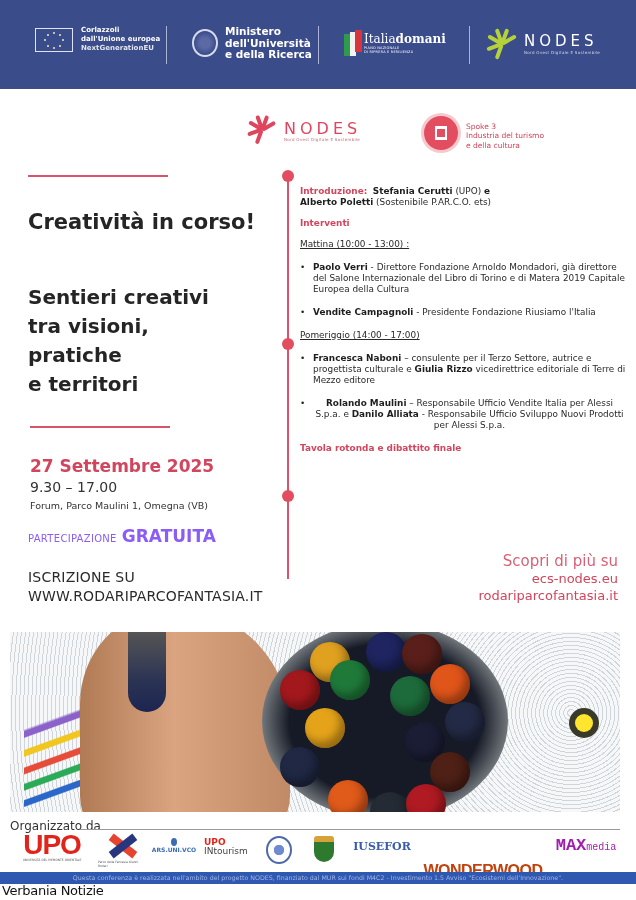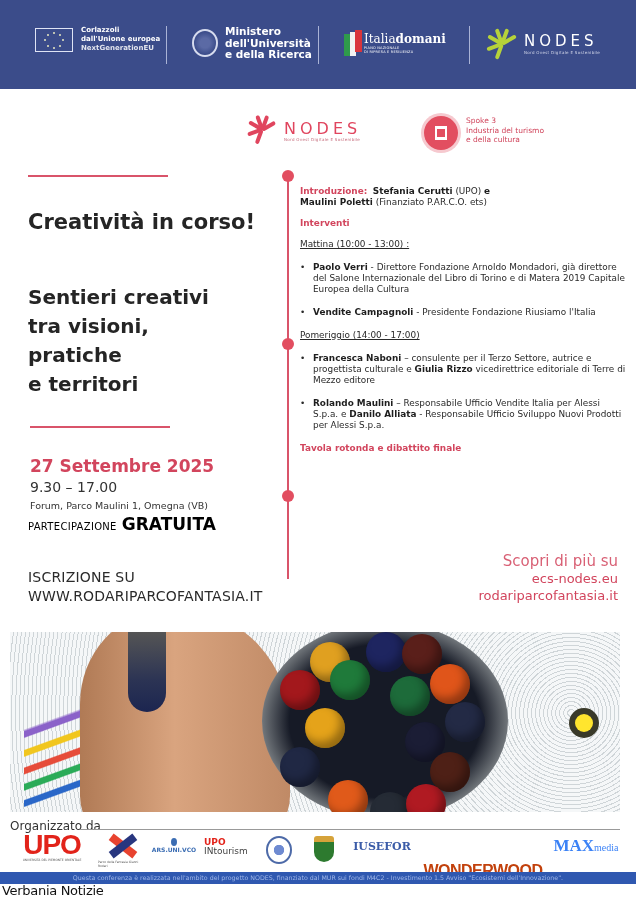--- a/index.html
+++ b/index.html
@@ -31,37 +31,37 @@
   .nodes-text-h { margin-left:6px; }
   .nodes-text-h .big { font-size:15px; letter-spacing:4px; color:#fff; }
   .nodes-text-h .sub { font-size:4px; letter-spacing:.3px; color:#d4d8ea; }
 
   .nodes-logo { position:absolute; left:248px; top:112px; display:flex; align-items:center; }
   .nodes-star { width:32px; height:38px; position:relative; }
   .nodes-star i { position:absolute; left:14px; top:16px; width:15px; height:3.5px; background:#e0455e; transform-origin:0 50%; border-radius:2px; }
   .nodes-text .big { font-size:16px; letter-spacing:4px; color:#e0455e; line-height:16px; }
   .nodes-text .sub { font-size:4px; color:#c56a7a; letter-spacing:.3px; }
 
-  .spoke { position:absolute; left:424px; top:116px; display:flex; align-items:flex-start; }
+  .spoke { position:absolute; left:424px; top:116px; display:flex; align-items:flex-end; }
   .spoke-circle { width:34px; height:34px; border-radius:50%; background:#e24e60; box-shadow:0 0 0 3px #f6c9cf; display:flex; align-items:center; justify-content:center; }
   .spoke-col { width:12px; height:14px; border:2px solid #fff; border-top-width:3px; border-bottom-width:3px; }
   .spoke-text { margin-left:8px; font-size:7.5px; line-height:9.5px; color:#d0435a; }
 
   .hline { position:absolute; height:2px; background:#d9546a; }
   .timeline { position:absolute; left:287px; top:176px; width:2px; height:403px; background:#d9546a; }
   .tdot { position:absolute; left:282px; width:12px; height:12px; border-radius:50%; background:#e24e60; }
 
   .title1 { position:absolute; left:28px; top:210px; font-size:21px; font-weight:bold; color:#252525; }
   .title2 { position:absolute; left:28px; top:283px; font-size:20px; line-height:29px; font-weight:bold; color:#252525; white-space:pre-line; }
 
   .date { position:absolute; left:30px; top:456px; font-size:17px; font-weight:bold; color:#d2455d; }
   .time { position:absolute; left:30px; top:479px; font-size:14px; color:#333; }
   .venue { position:absolute; left:30px; top:500px; font-size:9.5px; color:#333; }
 
-  .part { position:absolute; left:28px; top:514px; color:#000000; }
+  .part { position:absolute; left:28px; top:526px; color:#8b5cf6; }
   .part .small { font-size:10px; letter-spacing:.3px; }
   .part .big { font-size:17px; font-weight:bold; }
   .iscr { position:absolute; left:28px; top:568px; font-size:14px; line-height:19px; color:#2a2a2a; letter-spacing:.2px; }
 
   .prog { position:absolute; left:300px; top:186px; width:326px; font-size:8.9px; line-height:11px; color:#2a2a2a; }
   .prog .pink { color:#d2455d; font-weight:bold; }
   .prog b { font-weight:bold; color:#1e1e1e; }
   .prog .u { text-decoration:underline; }
   .prog p { margin:0; }
   .prog .bul { position:relative; padding-left:13px; }
@@ -89,21 +89,21 @@
   .xlogo { width:34px; height:28px; position:relative; }
   .xlogo .a { position:absolute; left:2px; top:2px; width:30px; height:8px; background:#e8432f; transform:rotate(38deg); transform-origin:center; top:10px; }
   .xlogo .b { position:absolute; left:2px; top:10px; width:30px; height:8px; background:#28367f; transform:rotate(-38deg); }
   .ars { font-size:6px; color:#3b6db3; font-weight:bold; }
   .upoinf { font-size:9px; line-height:9px; font-weight:bold; color:#e2231a; }
   .upoinf span { color:#444; font-weight:normal; }
   .crest { width:26px; height:28px; border-radius:50%; border:2px solid #4d6aa8; background:radial-gradient(circle,#6e8ad1 30%,#fff 34%); }
   .shield { width:20px; height:26px; background:#2d7a2f; border-radius:3px 3px 10px 10px; border-top:6px solid #d6a33a; }
   .iusefor { font-family:"DejaVu Serif",serif; font-size:11px; color:#3b5ca8; }
   .wonder { font-size:16px; font-weight:bold; color:#c2410c; letter-spacing:-.5px; font-family:"Liberation Sans",sans-serif;margin-top:24px; }
-  .max { font-size:17px; font-weight:bold; color:#3b82f6; font-family:Liberation Serif, serif; }
+  .max { font-size:17px; font-weight:bold; color:#a21caf; font-family:Liberation Mono, monospace; }
   .max small { font-size:10px; font-weight:normal; }
 
   .footer-band { position:absolute; left:0; top:872px; width:636px; height:12px; background:#2f58b0; color:#9fb6e8; font-size:6.3px; text-align:center; line-height:12px; white-space:nowrap; overflow:hidden; }
   .watermark { position:absolute; left:2px; top:883px; font-size:13px; color:#111; font-family:"DejaVu Sans",sans-serif; letter-spacing:-.3px; }
 </style>
 </head>
 <body>
 
 <div class="header-band">
   <div class="logo" style="left:35px;">
@@ -212,30 +212,30 @@
   <div>ISCRIZIONE SU</div>
   <div>WWW.RODARIPARCOFANTASIA.IT</div>
 </div>
 
 <div class="prog">
   <p>
     <span class="pink">Introduzione:</span>&nbsp;
     <b>Stefania Cerutti</b>
     <span>(UPO)</span>
     <b>e</b><br>
-    <b>Maulini Poletti</b>
-    <span>(Finanziato P.AR.C.O. ets)</span>
+    <b>Alberto Poletti</b>
+    <span>(Sostenibile P.AR.C.O. ets)</span>
   </p>
   <p class="pink" style="margin-top:10px;">Interventi</p>
   <p class="u" style="margin-top:10px;">Mattina (10:00 - 13:00) :</p>
   <p class="bul" style="margin-top:12px;"><b>Paolo Verri</b><span> - Direttore Fondazione Arnoldo Mondadori, già direttore del Salone Internazionale del Libro di Torino e di Matera 2019 Capitale Europea della Cultura</span></p>
   <p class="bul" style="margin-top:12px;"><b>Vendite Campagnoli</b><span> - Presidente Fondazione Riusiamo l'Italia</span></p>
   <p class="u" style="margin-top:12px;">Pomeriggio (14:00 - 17:00)</p>
   <p class="bul" style="margin-top:12px;"><b>Francesca Naboni</b><span> – consulente per il Terzo Settore, autrice e progettista culturale e </span><b>Giulia Rizzo</b><span> vicedirettrice editoriale di Terre di Mezzo editore</span></p>
-  <p class="bul" style="margin-top:12px;"><b>Rolando Maulini</b><span> – Responsabile Ufficio Vendite Italia per Alessi S.p.a. e </span><b>Danilo Alliata</b><span> - Responsabile Ufficio Sviluppo Nuovi Prodotti per Alessi S.p.a.</span></p>
+  <p class="bul" style="margin-top:12px;text-align:center;"><b>Rolando Maulini</b><span> – Responsabile Ufficio Vendite Italia per Alessi S.p.a. e </span><b>Danilo Alliata</b><span> - Responsabile Ufficio Sviluppo Nuovi Prodotti per Alessi S.p.a.</span></p>
   <p class="pink" style="margin-top:12px;">Tavola rotonda e dibattito finale</p>
 </div>
 
 <div class="more">
   <div class="s">Scopri di più su</div>
   <div class="l">ecs-nodes.eu</div>
   <div class="l">rodariparcofantasia.it</div>
 </div>
 
 <div class="photo">

